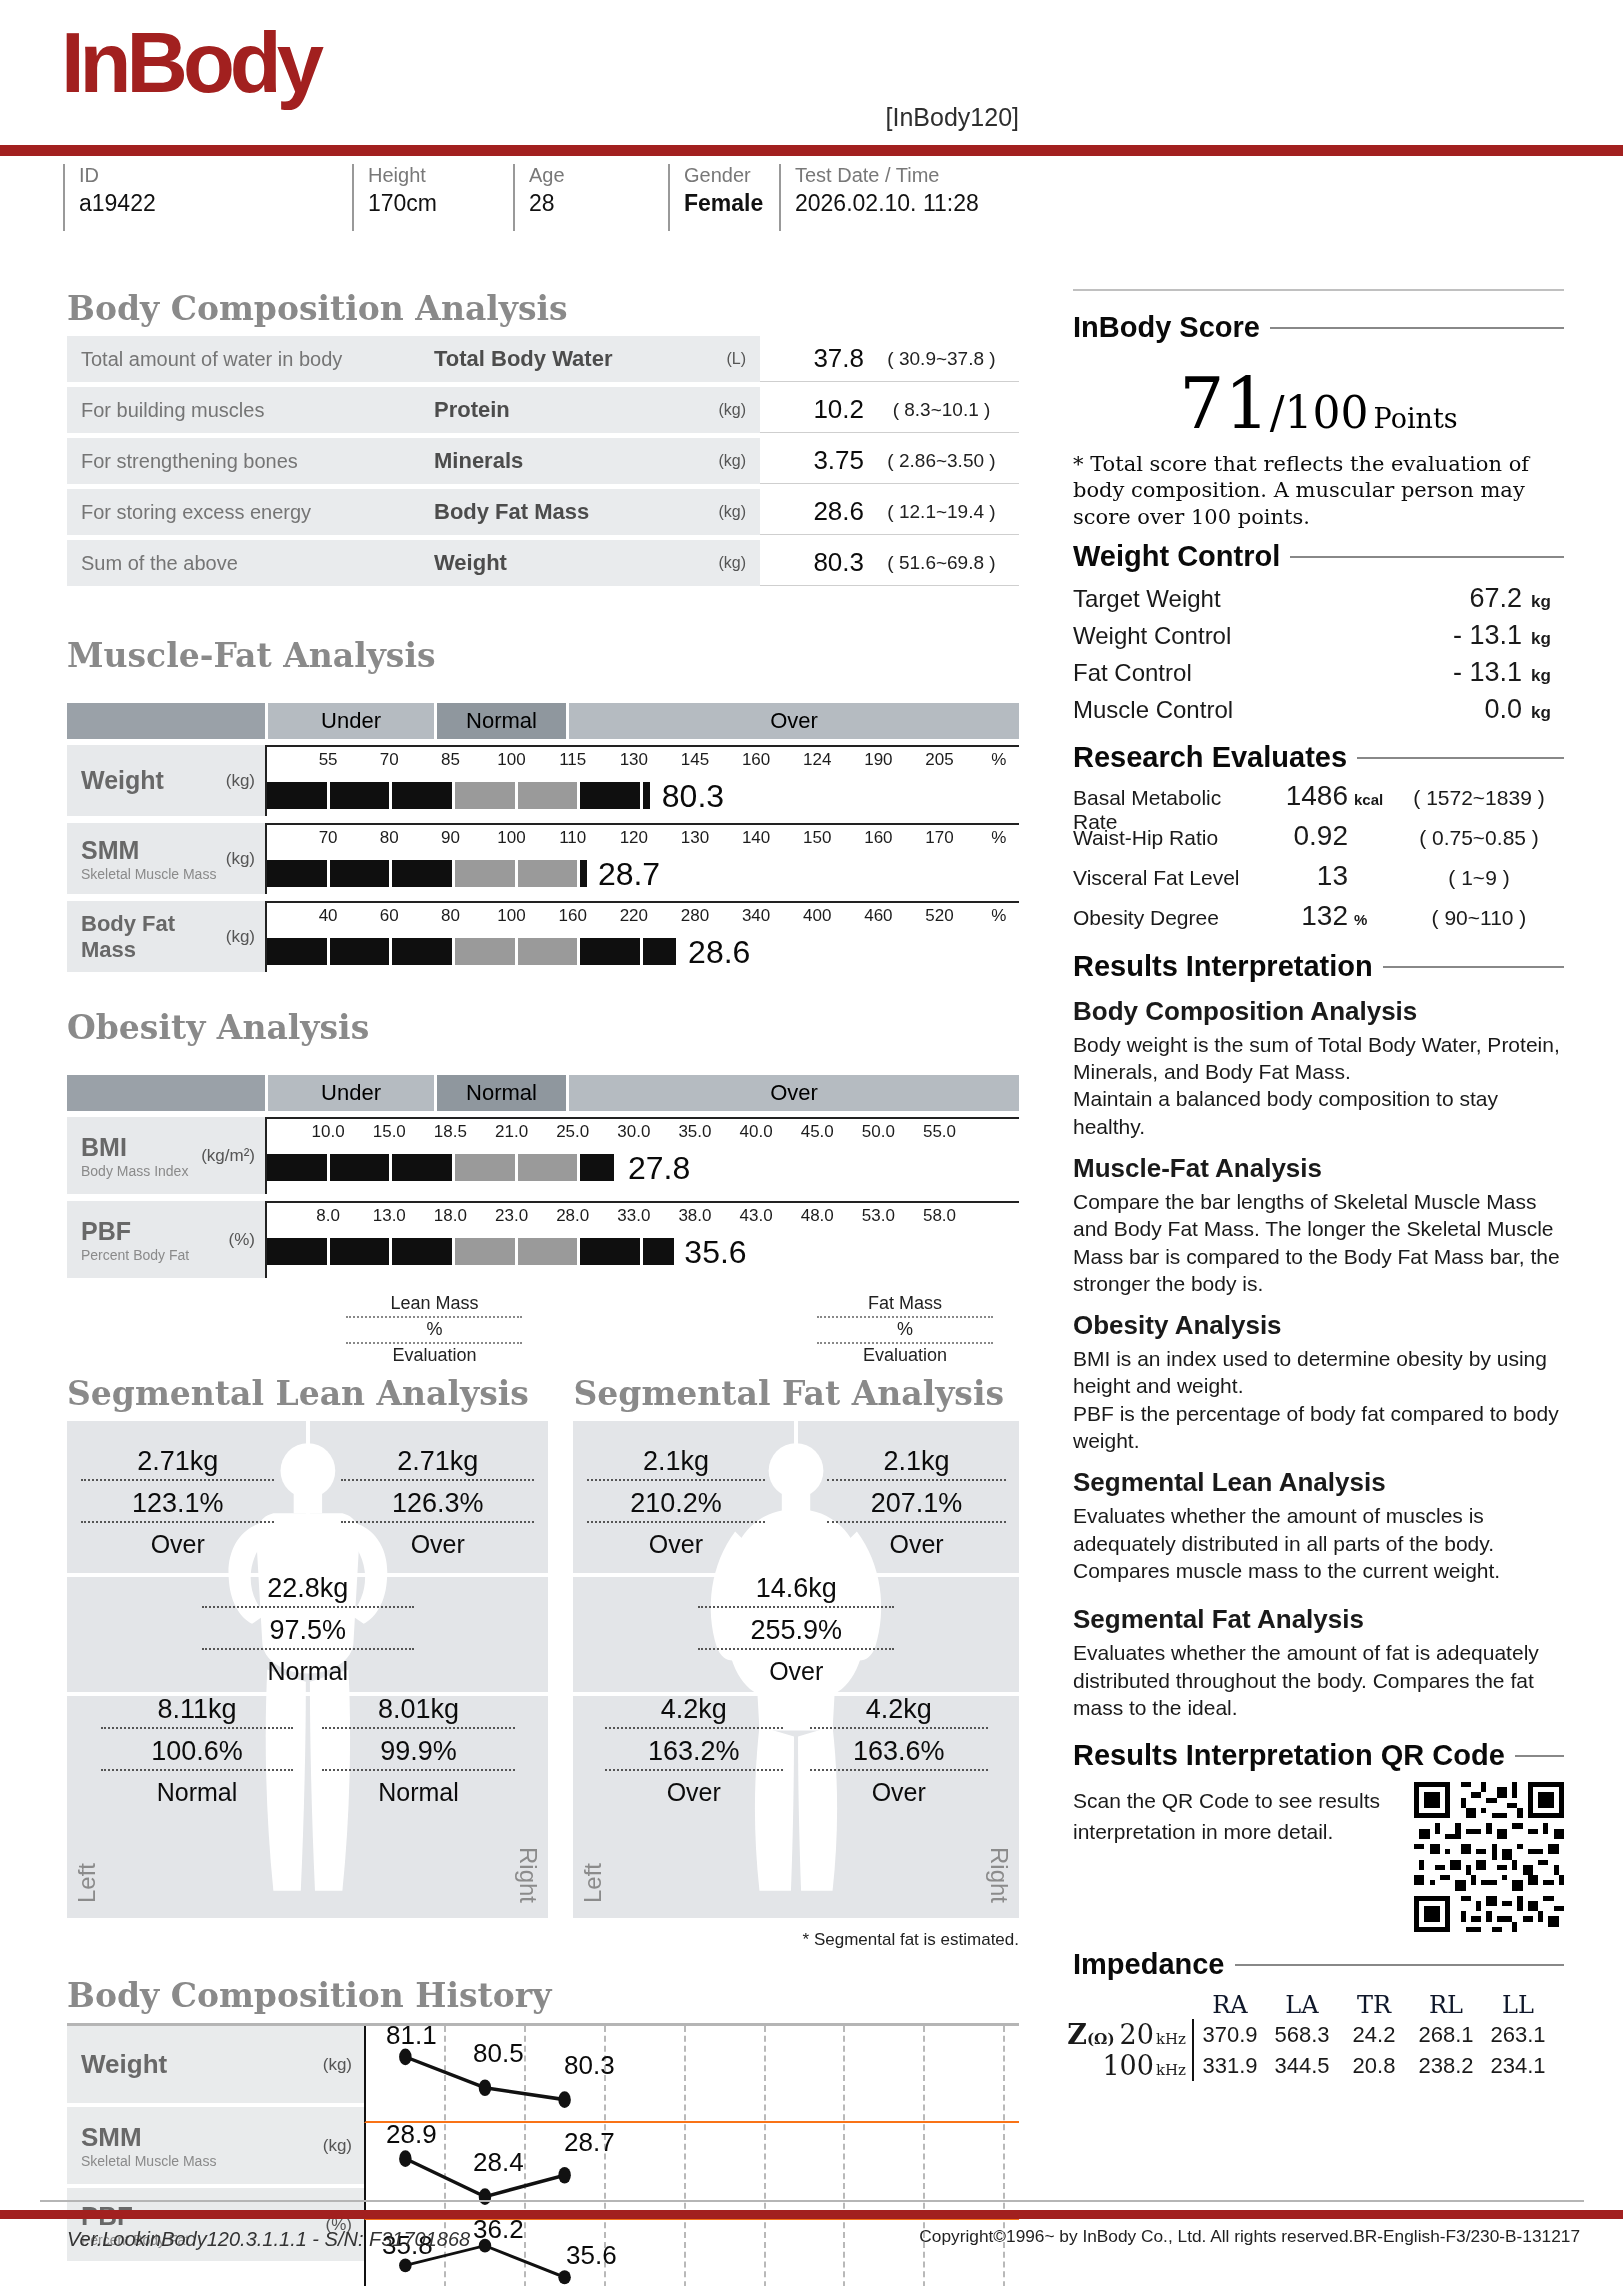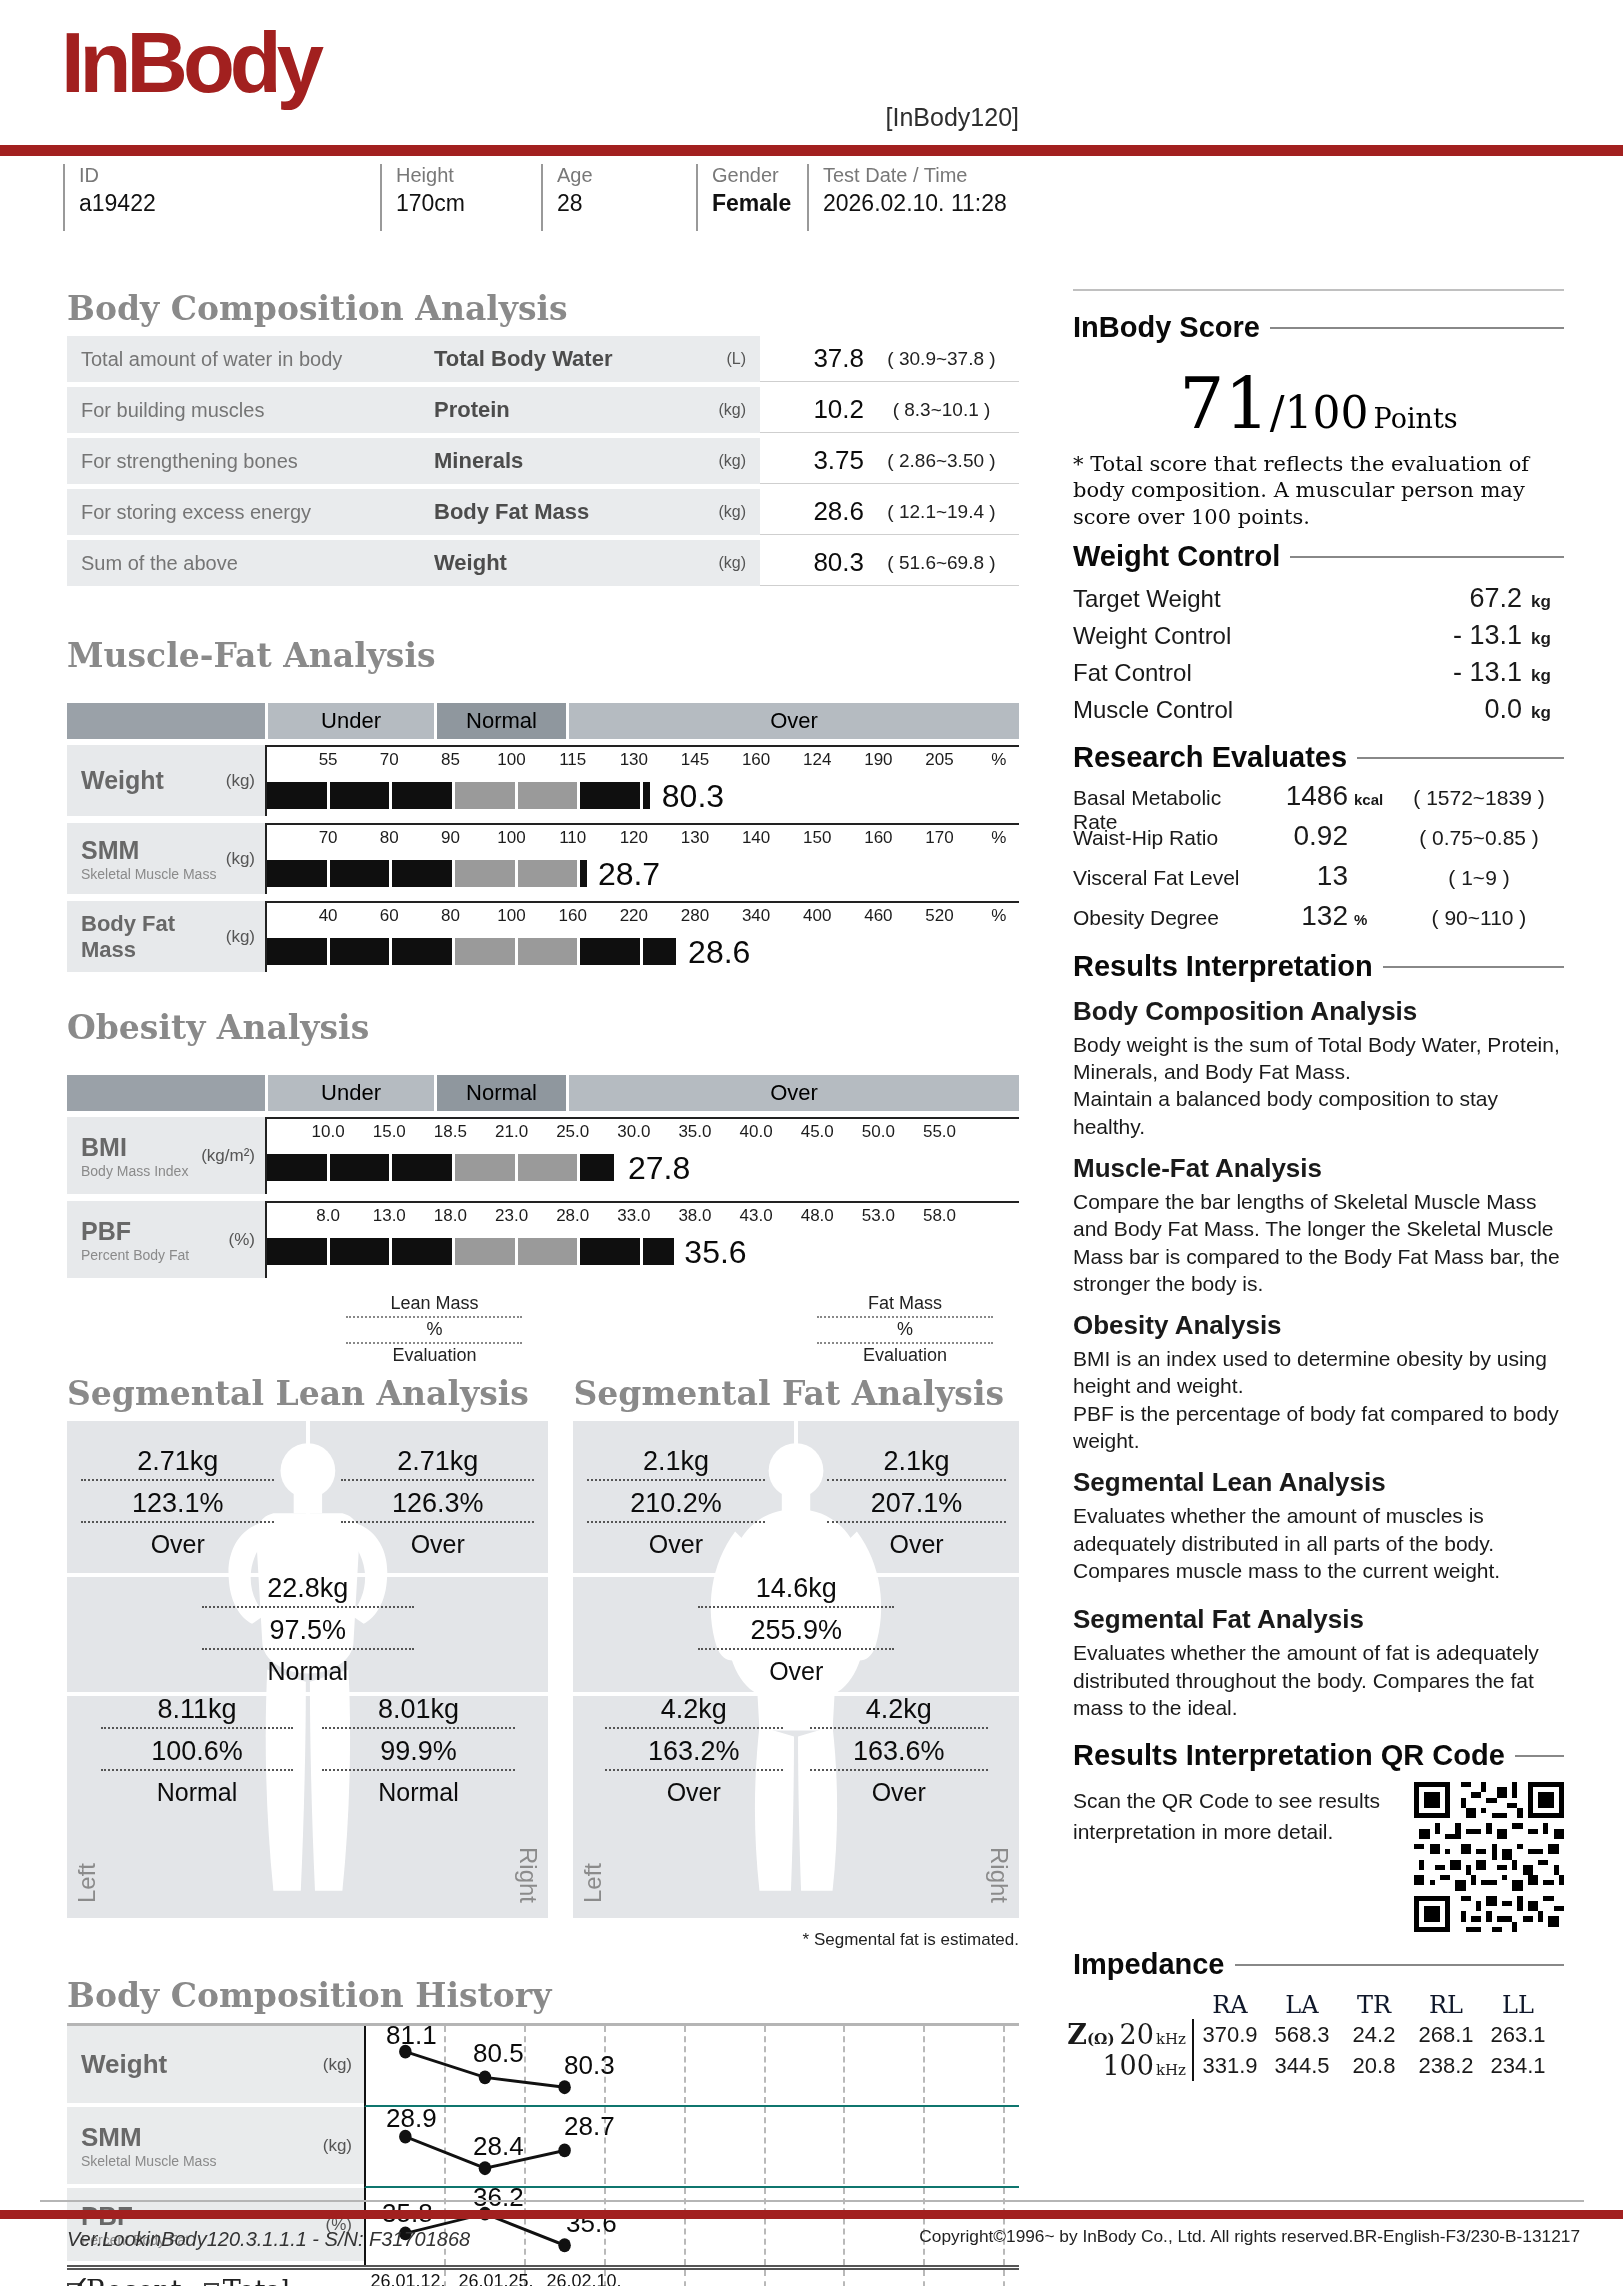--- a/index.html
+++ b/index.html
@@ -11,21 +11,21 @@
   .logo { position:absolute; left:61px; top:14px; font-size:85px; font-weight:bold;
           letter-spacing:-5px; color:#A2201F; }
   .model { position:absolute; left:67px; top:103px; width:952px; text-align:right;
            font-size:25px; color:#2e2e2e; }
   .redband-top { position:absolute; left:0; top:145px; right:0; height:11px; background:#A2201F; }
   .id-row { position:absolute; left:63px; top:164px; width:958px; height:67px; display:flex; }
   .id-field { border-left:2px solid #999; padding-left:14px; }
   .id-field .lbl { font-size:20px; color:#787878; }
   .id-field .val { font-size:23px; color:#111; margin-top:3px; }
   .id-field .val.bold { font-weight:bold; }
-  .f-id{width:289px;} .f-h{width:161px;margin-left:28px;} .f-a{width:127px;} .f-g{width:111px;margin-left:28px;} .f-t{flex:1;}
+  .f-id{width:289px;} .f-h{width:161px;} .f-a{width:127px;} .f-g{width:111px;margin-left:28px;} .f-t{flex:1;}
 
   
   .left-col { position:absolute; left:67px; top:289px; width:952px; }
   .right-col { position:absolute; left:1073px; top:289px; width:491px;
                border-top:2px solid #c0c0c0; padding-top:16px; }
 
   .sec-title { font-family:"DejaVu Serif", serif; font-weight:bold; font-size:33px;
                color:#8a8a8a; }
 
   
@@ -101,21 +101,21 @@
   .hist-chart { margin-top:8px; border-top:3px solid #b5b5b5; }
   .hist-main { display:flex; }
   .hist-labels { width:297px; }
   .hl-cell { background:#e9ebec; margin-bottom:4px; display:flex; align-items:center; padding:0 12px 0 14px; }
   .hl-cell .nm { flex:1; }
   .hl-cell .name { font-size:26px; font-weight:bold; color:#686868; }
   .hl-cell .sub { font-size:14px; color:#8a8a8a; }
   .hl-cell .un { font-size:17px; color:#555; }
   .hl1 { height:77px; } .hl2 { height:77px; } .hl3 { height:73px; margin-bottom:0; }
   .hist-plots { flex:1; position:relative; }
-  .hist-prow { position:relative; height:81px; border-left:2px solid #111; border-bottom:2px solid #0f766e; }
+  .hist-prow { position:relative; height:97px; border-left:2px solid #111; border-bottom:2px solid #f97316; }
   .hist-prow.last { height:77px; border-bottom:none; }
   .hist-prow svg { position:absolute; inset:0; width:100%; height:100%; }
   .pt-label { position:absolute; font-size:26px; color:#0a0a0a; }
   .vgrid { position:absolute; inset:0; pointer-events:none; }
   .vl { position:absolute; top:0; bottom:0; border-left:2px dashed #b9b9b9; }
   .hist-rule { border-top:2px solid #555; border-bottom:2px solid #555; height:5px; }
   .hist-bottom { display:flex; height:40px; }
   .hist-legend { width:297px; display:flex; align-items:center; font-family:"DejaVu Serif", serif;
                  font-size:27px; color:#222; }
   .cb { position:relative; display:inline-block; width:15px; height:15px; border:2px solid #444;

